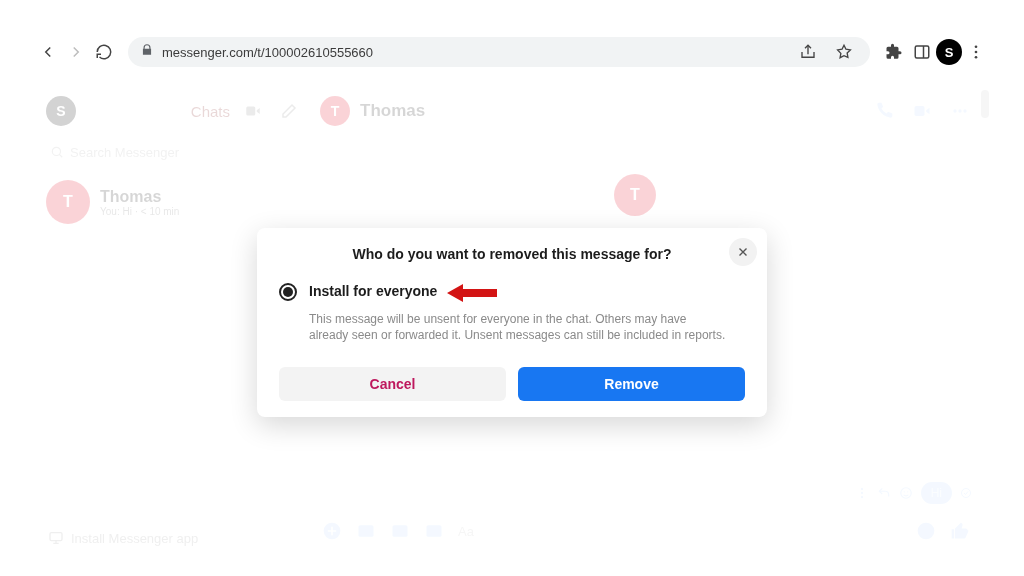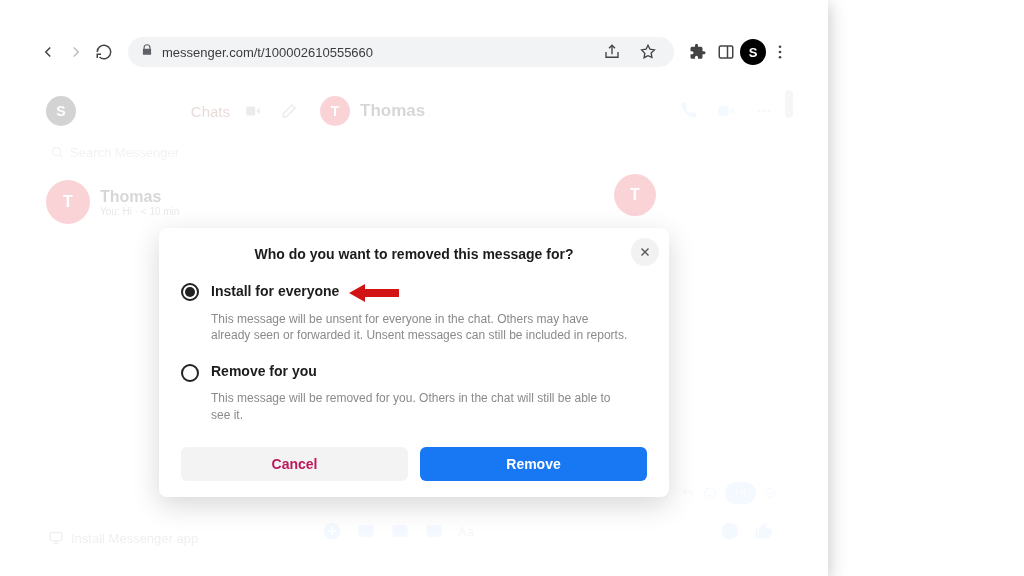--- a/index.html
+++ b/index.html
@@ -1,17 +1,17 @@
 <!DOCTYPE html>
 <html><head>
 <meta charset="utf-8">
 <style>
   * { box-sizing: border-box; margin: 0; padding: 0; font-family: -apple-system, BlinkMacSystemFont, "Segoe UI", Helvetica, Arial, sans-serif; }
   html, body { width: 1024px; height: 576px; background:#fff; }
-  .frame { width:828px; height:576px; position:relative; background:#fff; box-shadow: 0 4px 18px rgba(0,0,0,.25); }
+  .frame { width:1024px; height:576px; position:relative; background:#fff; box-shadow: 0 4px 18px rgba(0,0,0,.25); }
   
   .chrome { position:absolute; left:34px; right:34px; top:22px; height:60px; display:flex; align-items:center; background:#fff; }
   .nav-icon { width:28px; height:28px; display:flex; align-items:center; justify-content:center; color:#444; cursor:pointer; border-radius:50%; }
   .nav-icon svg { width:18px; height:18px; }
   .addr { flex:1; height:30px; background:#f1f3f4; border-radius:15px; margin:0 10px; display:flex; align-items:center; padding:0 12px; color:#555; gap:8px; }
   .addr .lock svg { width:14px; height:14px; color:#5f6368; }
   .addr-text { font-size:13px; color:#3c3c3c; }
   .chip { width:28px; height:28px; display:flex; align-items:center; justify-content:center; color:#444; }
   .chip svg { width:18px; height:18px; }
   .avatar-black { width:26px; height:26px; border-radius:50%; background:#000; color:#fff; display:flex; align-items:center; justify-content:center; font-size:13px; font-weight:600;}
@@ -282,27 +282,20 @@
             <span class="arrow">
               <svg viewBox="0 0 52 22" width="52" height="22">
                   <polygon points="0,11 16,2 16,7 50,7 50,15 16,15 16,20" fill="#d31414"></polygon>
                 </svg>
             </span>
           </div>
           <div class="opt-desc">This message will be unsent for everyone in the chat. Others may have already seen or forwarded it. Unsent messages can still be included in reports.</div>
         </div>
       </div>
 
-      <div class="option">
-        <div class="radio"></div>
-        <div>
-          <div class="opt-title">Remove for you</div>
-          <div class="opt-desc">This message will be removed for you. Others in the chat will still be able to see it.</div>
-        </div>
-      </div>
 
       <div class="modal-actions">
         <div class="btn btn-cancel">Cancel</div>
         <div class="btn btn-primary">Remove</div>
       </div>
     </div>
 
   </div>
 </div>
 

